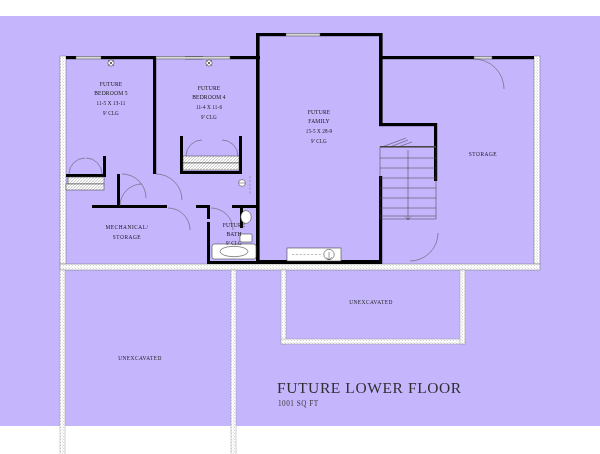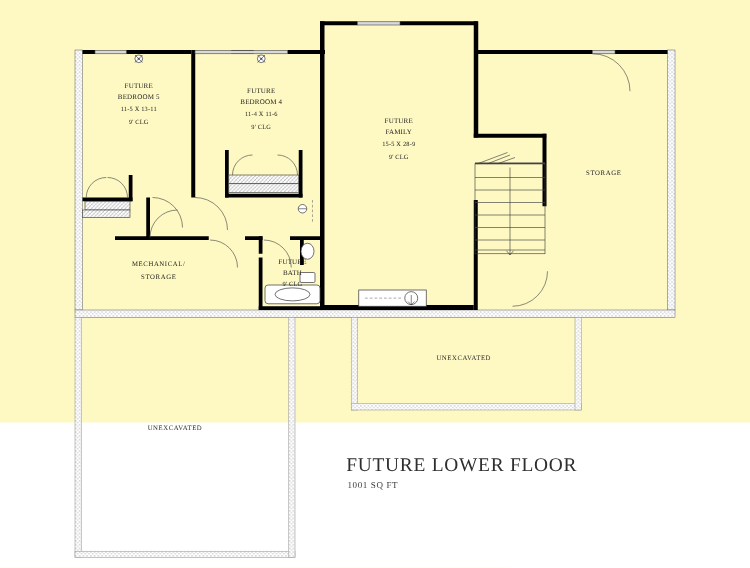--- a/index.html
+++ b/index.html
@@ -9,22 +9,23 @@
   }
   body {
     width: 600px;
     height: 454px;
     overflow: hidden;
     font-family: "Liberation Serif", serif;
   }
   #plan-root {
     position: relative;
     width: 600px;
-    height: 338px;
-    background: #fef9c3;
+    height: 410px;
+    background: #c4b5fd;
+    margin-top: 16px;
   }
   svg.plan-svg {
     display: block;
     width: 600px;
     height: 454px;
   }
   .room-label {
     font-family: "Liberation Serif", serif;
     font-size: 5.6px;
     letter-spacing: 0.15px;

